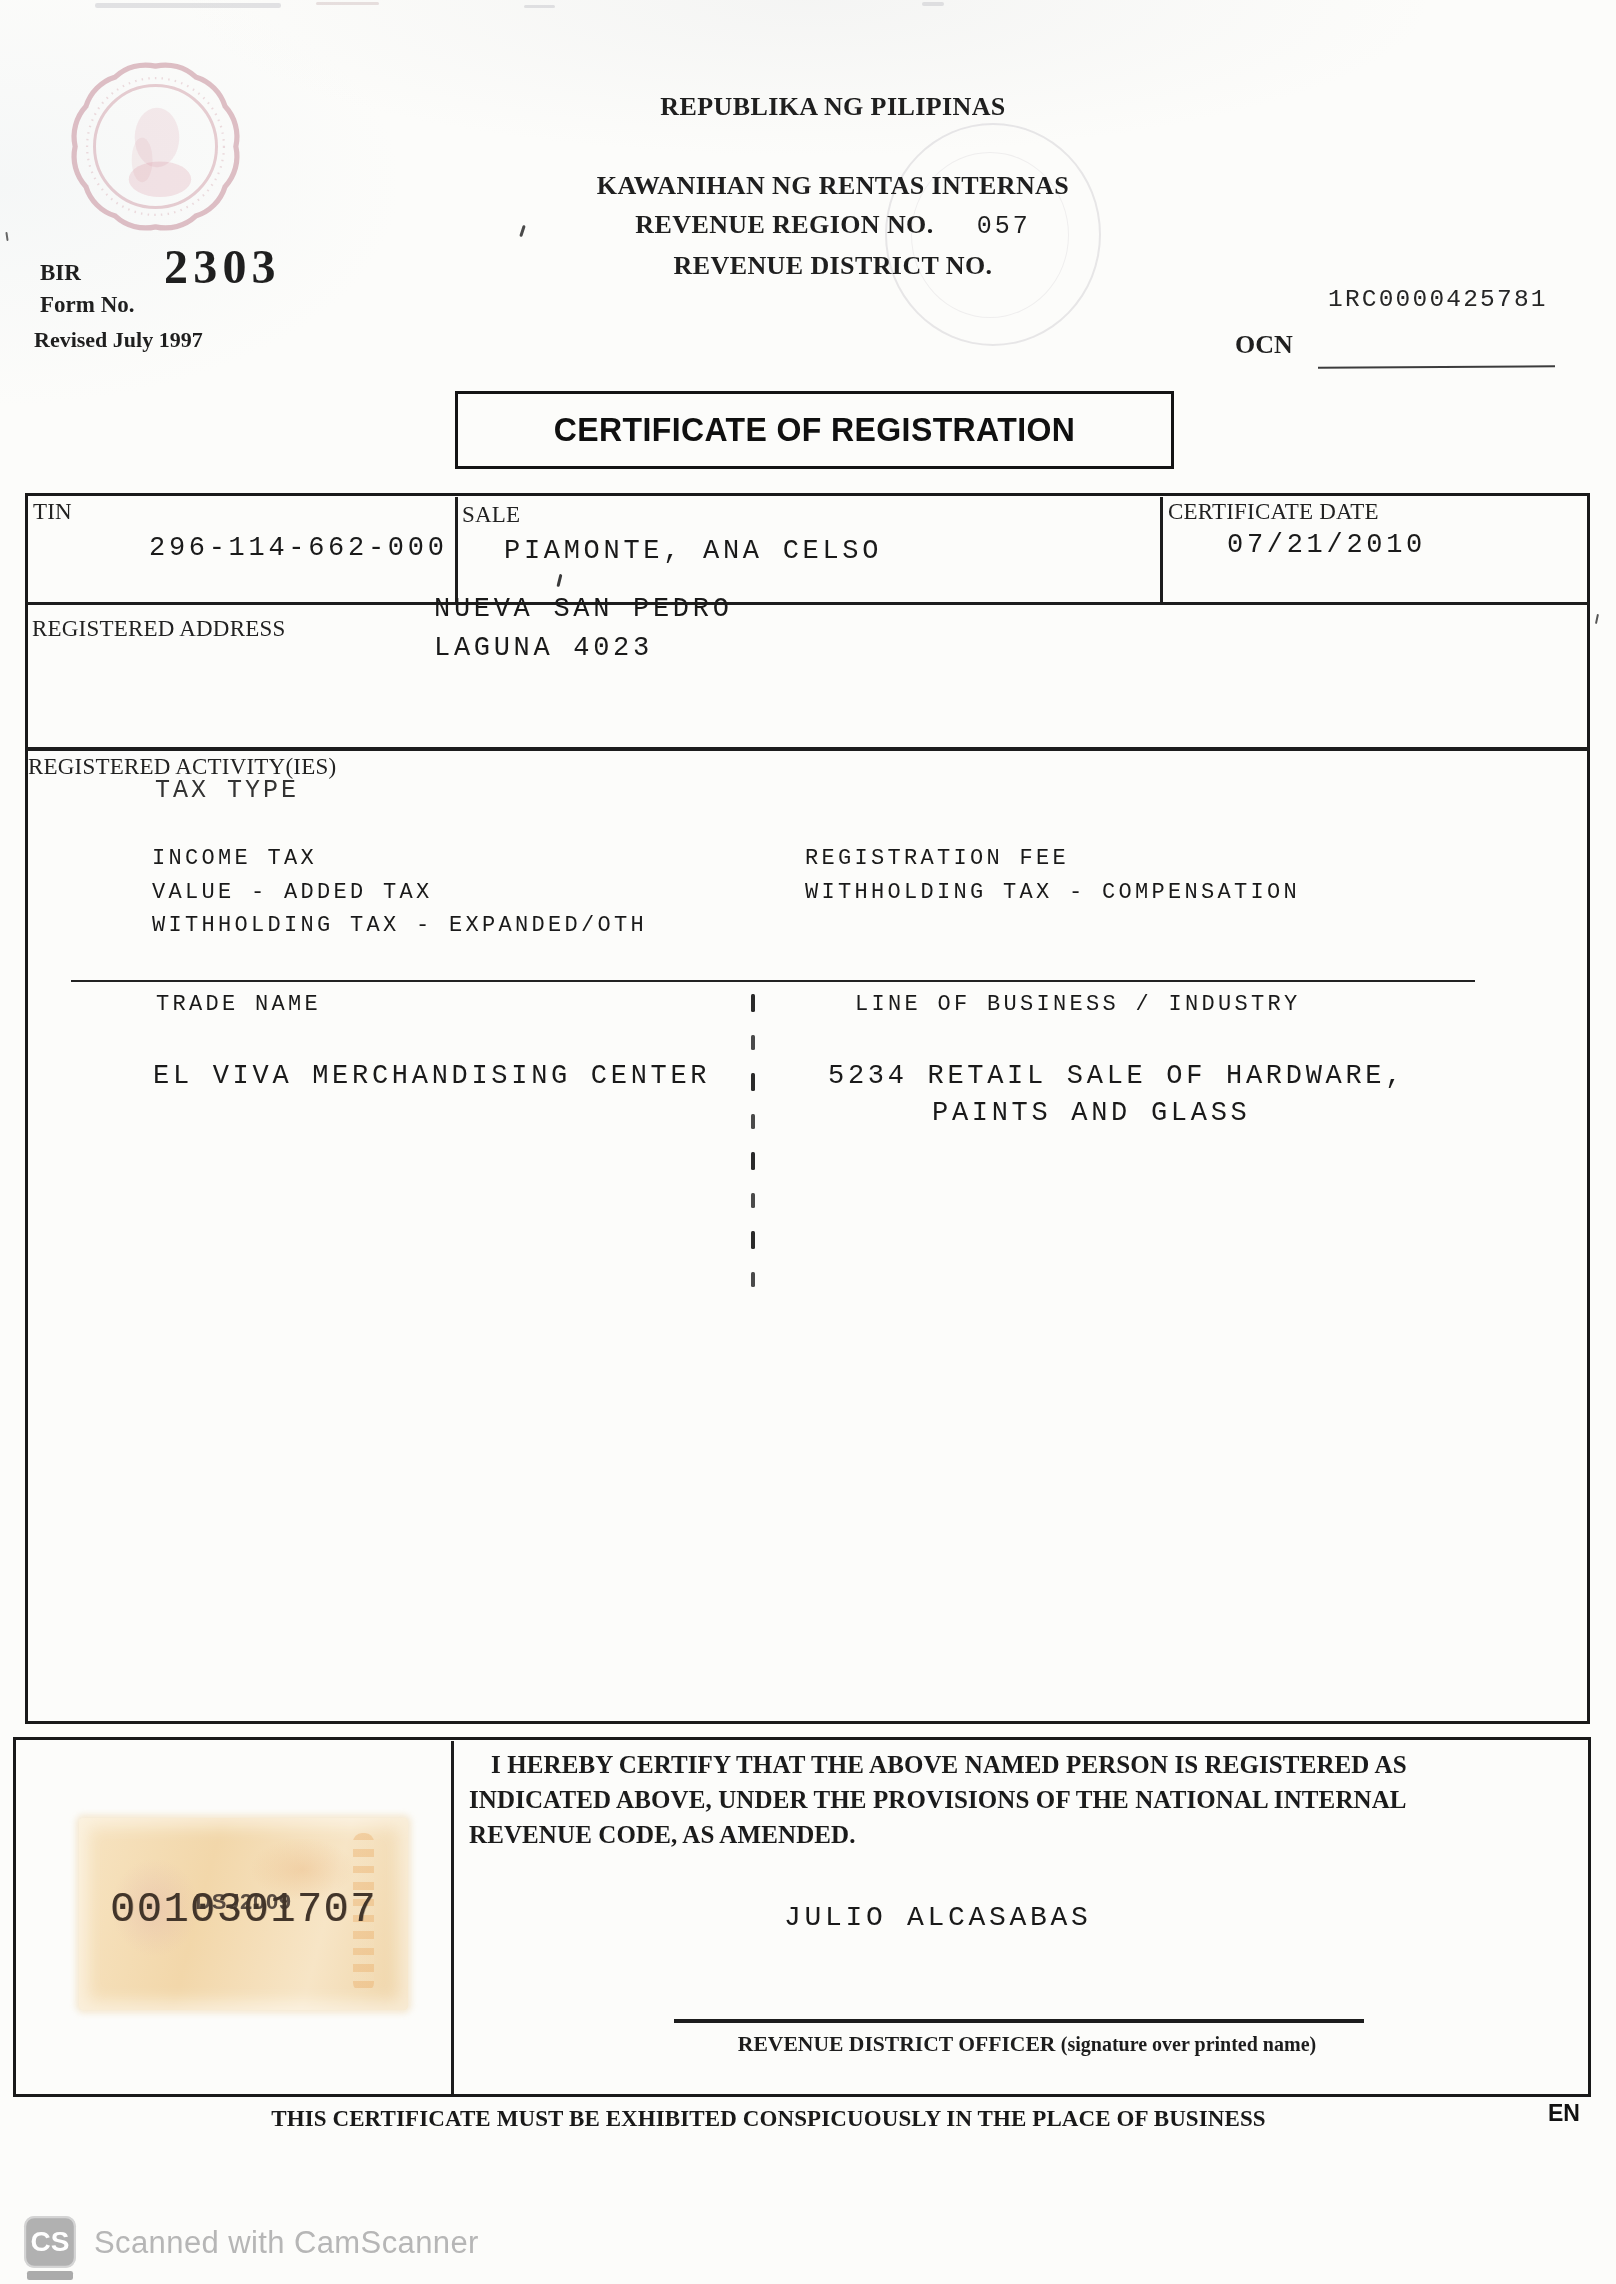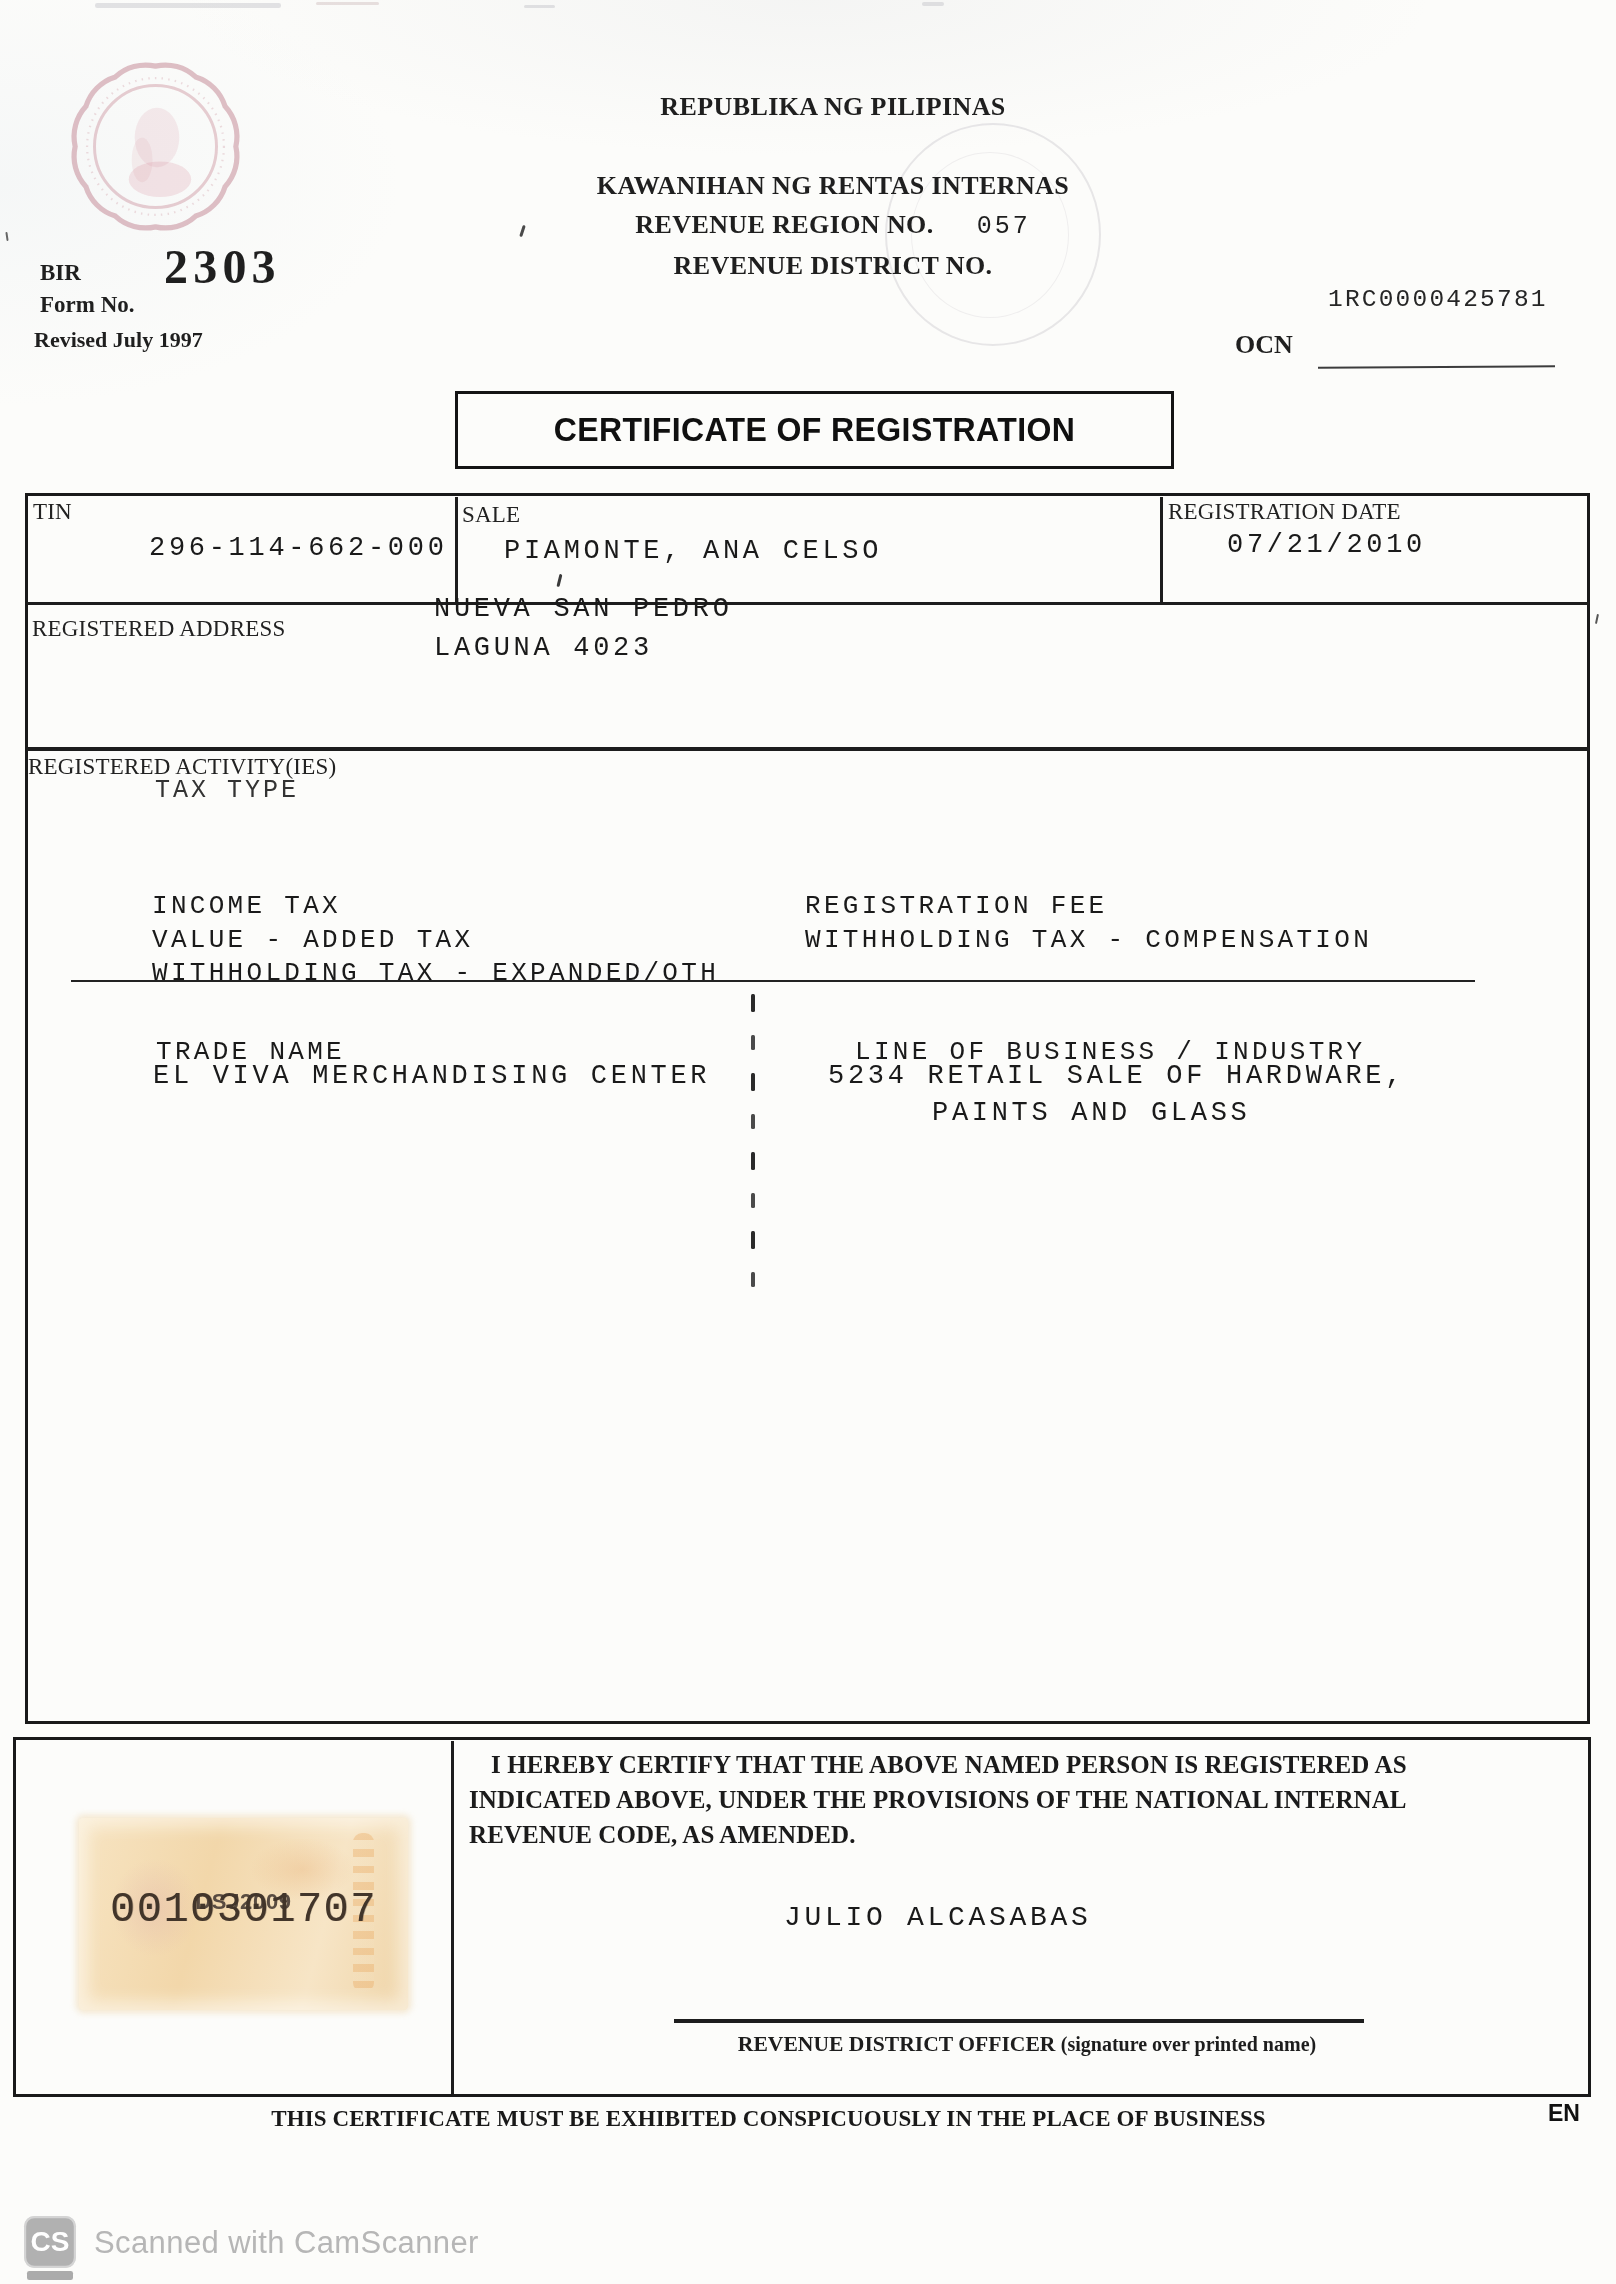--- a/index.html
+++ b/index.html
@@ -6,21 +6,21 @@
   #page{position:relative;width:1616px;height:2284px;margin:0 auto;overflow:hidden;
         background:
           radial-gradient(892px 223px at 50% 0%, rgba(210,212,215,0.18), rgba(0,0,0,0) 70%),
           radial-gradient(669px 372px at 0% 8%, rgba(225,232,238,0.25), rgba(0,0,0,0) 60%),
           #fcfcfa;
         font-family:"Liberation Serif","DejaVu Serif",serif;color:#1f1f1f;}
   .abs{position:absolute;}
   .serif-label{font-family:"Liberation Serif","DejaVu Serif",serif;font-size:23px;color:#222;letter-spacing:0.2px;}
   .mono{font-family:"Liberation Mono","DejaVu Sans Mono",monospace;color:#1a1a1a;}
   .val36{font-size:27px;letter-spacing:3.7px;white-space:nowrap;}
-  .val34{font-size:26px;letter-spacing:3.3px;white-space:nowrap;margin-top:45px;}
+  .val34{font-size:22px;letter-spacing:3.3px;white-space:nowrap;}
   .hline{background:#1d1d1d;}
   .vline{background:#1d1d1d;}
 
   
   #seal{left:64px;top:49px;width:183px;height:195px;opacity:0.85;}
   #bir-label{left:40px;top:260px;font-size:23px;font-weight:700;}
   #form-number{left:164px;top:239px;font-size:48px;font-weight:700;letter-spacing:5.2px;}
   #formno-label{left:40px;top:292px;font-size:23px;font-weight:700;}
   #revised-label{left:34px;top:327px;font-size:22px;font-weight:700;}
 
@@ -177,21 +177,21 @@
   <div class="abs hline" id="row1-bottom"></div>
   <div class="abs hline" id="row2-bottom"></div>
   <div class="abs vline" id="div-name"></div>
   <div class="abs vline" id="div-regdate"></div>
 
   <div class="abs serif-label" id="tin-label">TIN</div>
   <div class="abs mono val36" id="tin-value">296-114-662-000</div>
   <div class="abs serif-label" id="name-label">SALE</div>
   <div class="abs mono val36" id="name-value">PIAMONTE, ANA CELSO</div>
   <div class="abs mark" id="mk-name"></div>
-  <div class="abs serif-label" id="regdate-label">REGISTRATION DATE</div>
+  <div class="abs serif-label" id="regdate-label">CERTIFICATE DATE</div>
   <div class="abs mono val36" id="regdate-value">07/21/2010</div>
 
   <div class="abs serif-label" id="addr-label">REGISTERED ADDRESS</div>
   <div class="abs mono val36" id="addr-line1">NUEVA SAN PEDRO</div>
   <div class="abs mono val36" id="addr-line2">LAGUNA 4023</div>
 
   <div class="abs serif-label" id="activity-label">REGISTERED ACTIVITY(IES)</div>
   <div class="abs mono" id="taxtype-label">TAX TYPE</div>
   <div class="abs mono val34 tax1" id="tax-a">INCOME TAX</div>
   <div class="abs mono val34 tax1" id="tax-b">VALUE - ADDED TAX</div>

